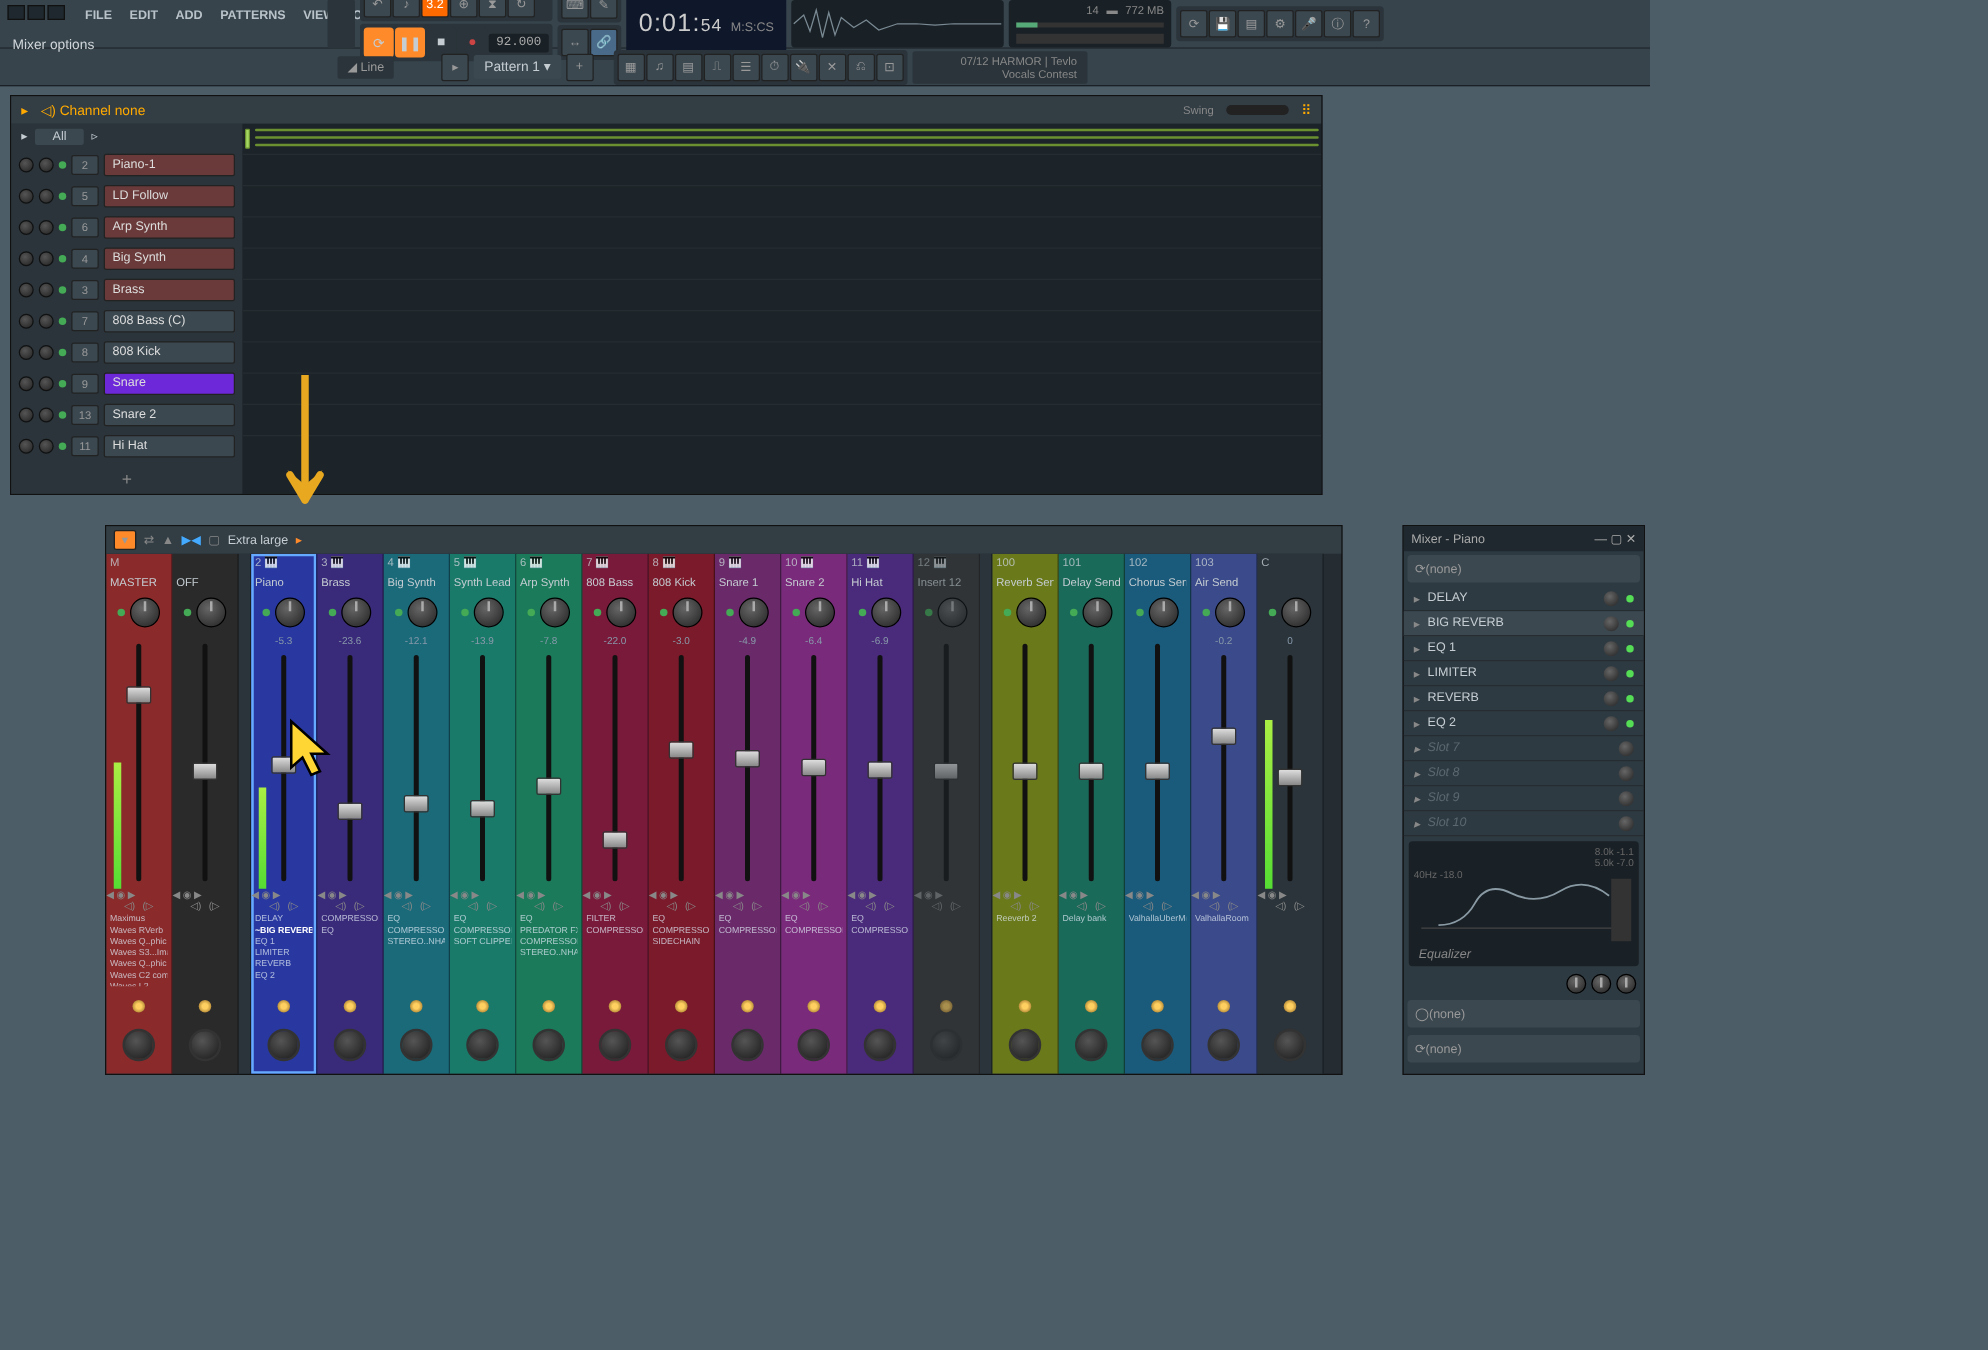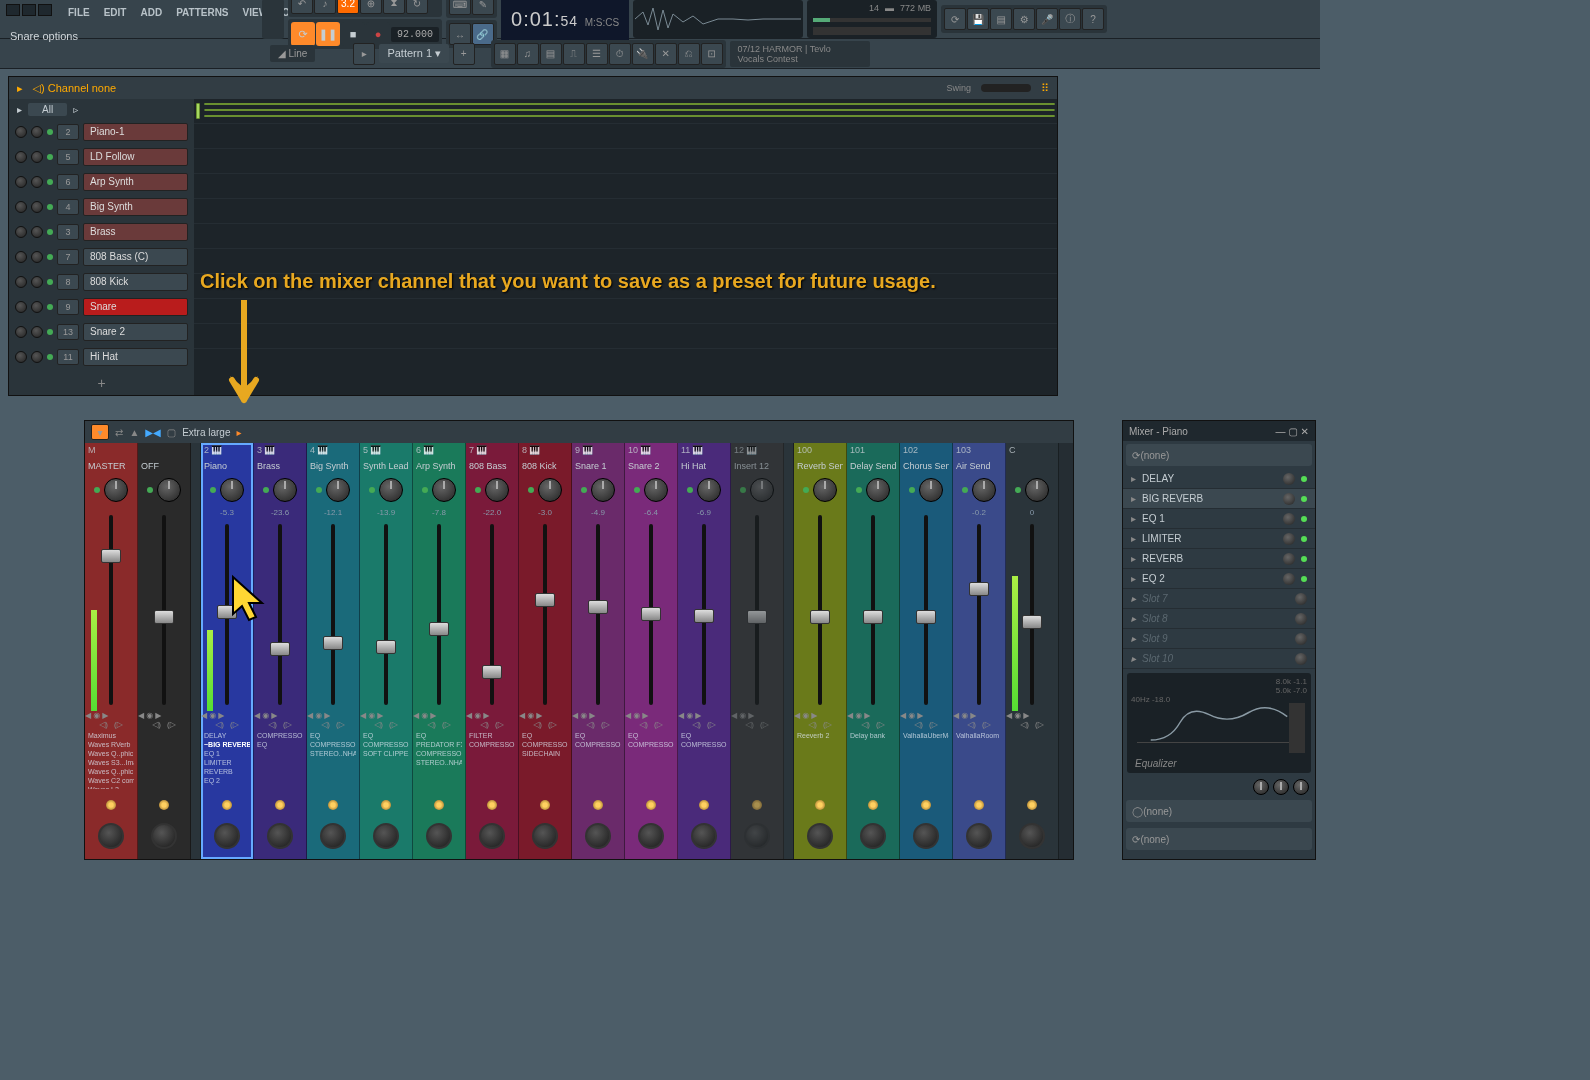--- a/index.html
+++ b/index.html
@@ -25,21 +25,21 @@
   .transport-btn{width:24px;height:24px;background:#2a343a;border-radius:3px;display:flex;align-items:center;justify-content:center;cursor:pointer;}
   .rec-btn{color:#c44;}
   .counter-box{background:#1a2126;color:#aaa;padding:2px 6px;font-family:'Courier New',monospace;font-size:10px;border-radius:2px;}
   .time-display{background:#0f172a;padding:14px 10px;border-radius:3px;font-family:'Courier New',monospace;}
   .time-big{font-size:20px;color:#ccc;letter-spacing:1px;}
   .time-small{font-size:10px;color:#888;}
   .wave-preview{width:170px;height:38px;background:#1a2126;border-radius:3px;position:relative;}
   .cpu-box{width:130px;height:38px;background:#1a2126;border-radius:3px;padding:3px 6px;font-size:9px;color:#888;display:flex;flex-direction:column;justify-content:space-between;}
   .pattern-sel{background:#3b4850;padding:3px 8px;border-radius:2px;font-size:11px;}
   .snap-sel{background:#2a343a;padding:3px 8px;border-radius:2px;font-size:10px;color:#999;}
-  .project-info{background:#2a343a;padding:3px 8px;min-width:140px;font-size:9px;color:#888;border-radius:2px;}
+  .project-info{background:#2a343a;padding:3px 8px;min-width:140px;font-size:9px;color:#888;border-radius:2px;text-align:right;}
   .row2{display:flex;height:30px;background:#37444c;border-bottom:1px solid var(--border);align-items:center;padding:0 8px;gap:4px;}
   
   .channel-rack{position:absolute;top:76px;left:8px;width:1050px;height:320px;background:var(--panel2);border:1px solid #111;}
   .cr-header{height:22px;background:#323d44;display:flex;align-items:center;padding:0 8px;font-size:11px;color:var(--accent);gap:10px;}
   .cr-body{display:flex;height:calc(100% - 22px);}
   .cr-left{width:185px;background:#2a343a;overflow:hidden;}
   .cr-filter{height:20px;display:flex;align-items:center;padding:2px 8px;gap:6px;font-size:10px;}
   .cr-row{display:flex;align-items:center;height:25px;padding:2px 6px;gap:4px;}
   .cr-knob{width:12px;height:12px;border-radius:50%;background:radial-gradient(circle at 40% 35%,#555,#222);border:1px solid #111;}
   .cr-route{width:22px;height:16px;background:#3b4850;border:1px solid #222;font-size:9px;display:flex;align-items:center;justify-content:center;color:#999;border-radius:2px;}
@@ -107,21 +107,21 @@
             <div class="menu-item">FILE</div>
             <div class="menu-item">EDIT</div>
             <div class="menu-item">ADD</div>
             <div class="menu-item">PATTERNS</div>
             <div class="menu-item">VIEW</div>
             <div class="menu-item">OPTIONS</div>
             <div class="menu-item">TOOLS</div>
             <div class="menu-item">?</div>
           </div>
       </div>
-      <div class="hint">Snare options</div>
+      <div class="hint">Mixer options</div>
     </div>
     <div class="col2">
       <div style="width:22px;height:40px;background:#2a343a;border-radius:3px;"></div>
       <div style="display:flex;flex-direction:column;gap:2px;">
         <div class="toolbar-group">
           <div class="toolbar-btn">↶</div>
           <div class="toolbar-btn">♪</div>
           <div class="toolbar-btn" style="background:#ff6a00;color:#fff;">3.2</div>
           <div class="toolbar-btn">⊕</div>
           <div class="toolbar-btn">⧗</div>
@@ -268,21 +268,21 @@
     <div class="cr-knob"></div>
     <div style="width:6px;height:6px;border-radius:50%;background:#4a5;"></div>
     <div class="cr-route">8</div>
     <div class="cr-chan-btn" style="background:#3b4850;">808 Kick</div>
             </div>
             <div class="cr-row">
     <div class="cr-knob"></div>
     <div class="cr-knob"></div>
     <div style="width:6px;height:6px;border-radius:50%;background:#4a5;"></div>
     <div class="cr-route">9</div>
-    <div class="cr-chan-btn" style="background:#b91c1c;">Snare</div>
+    <div class="cr-chan-btn" style="background:#6d28d9;">Snare</div>
             </div>
             <div class="cr-row">
     <div class="cr-knob"></div>
     <div class="cr-knob"></div>
     <div style="width:6px;height:6px;border-radius:50%;background:#4a5;"></div>
     <div class="cr-route">13</div>
     <div class="cr-chan-btn" style="background:#3b4850;">Snare 2</div>
             </div>
             <div class="cr-row">
     <div class="cr-knob"></div>
@@ -1021,21 +1021,20 @@
     </div>
     <div style="display:flex;gap:4px;padding:2px 6px;justify-content:flex-end;">
       <div class="mx-knob" style="width:16px;height:16px;"></div>
       <div class="mx-knob" style="width:16px;height:16px;"></div>
       <div class="mx-knob" style="width:16px;height:16px;"></div>
     </div>
     <div class="fx-input">◯ <span>(none)</span></div>
     <div class="fx-input">⟳ <span>(none)</span></div>
   </div>
 
-  <div class="annotation-text">Click on the mixer channel that you want to save as a preset for future usage.</div>
   <svg class="annotation-arrow" width="40" height="130">
     <path d="M20,0 L20,100 M20,100 L8,80 M20,100 L32,80" stroke="#e8a820" stroke-width="6" fill="none" stroke-linecap="round"></path>
     <path d="M20,100 L6,76 L20,88 L34,76 Z" fill="#e8a820"></path>
   </svg>
   <svg class="cursor-img" width="50" height="60">
     <path d="M5,5 L5,42 L14,34 L21,48 L28,45 L21,31 L34,31 Z" fill="#ffd633" stroke="#000" stroke-width="2"></path>
   </svg>
 
 </div>
 

